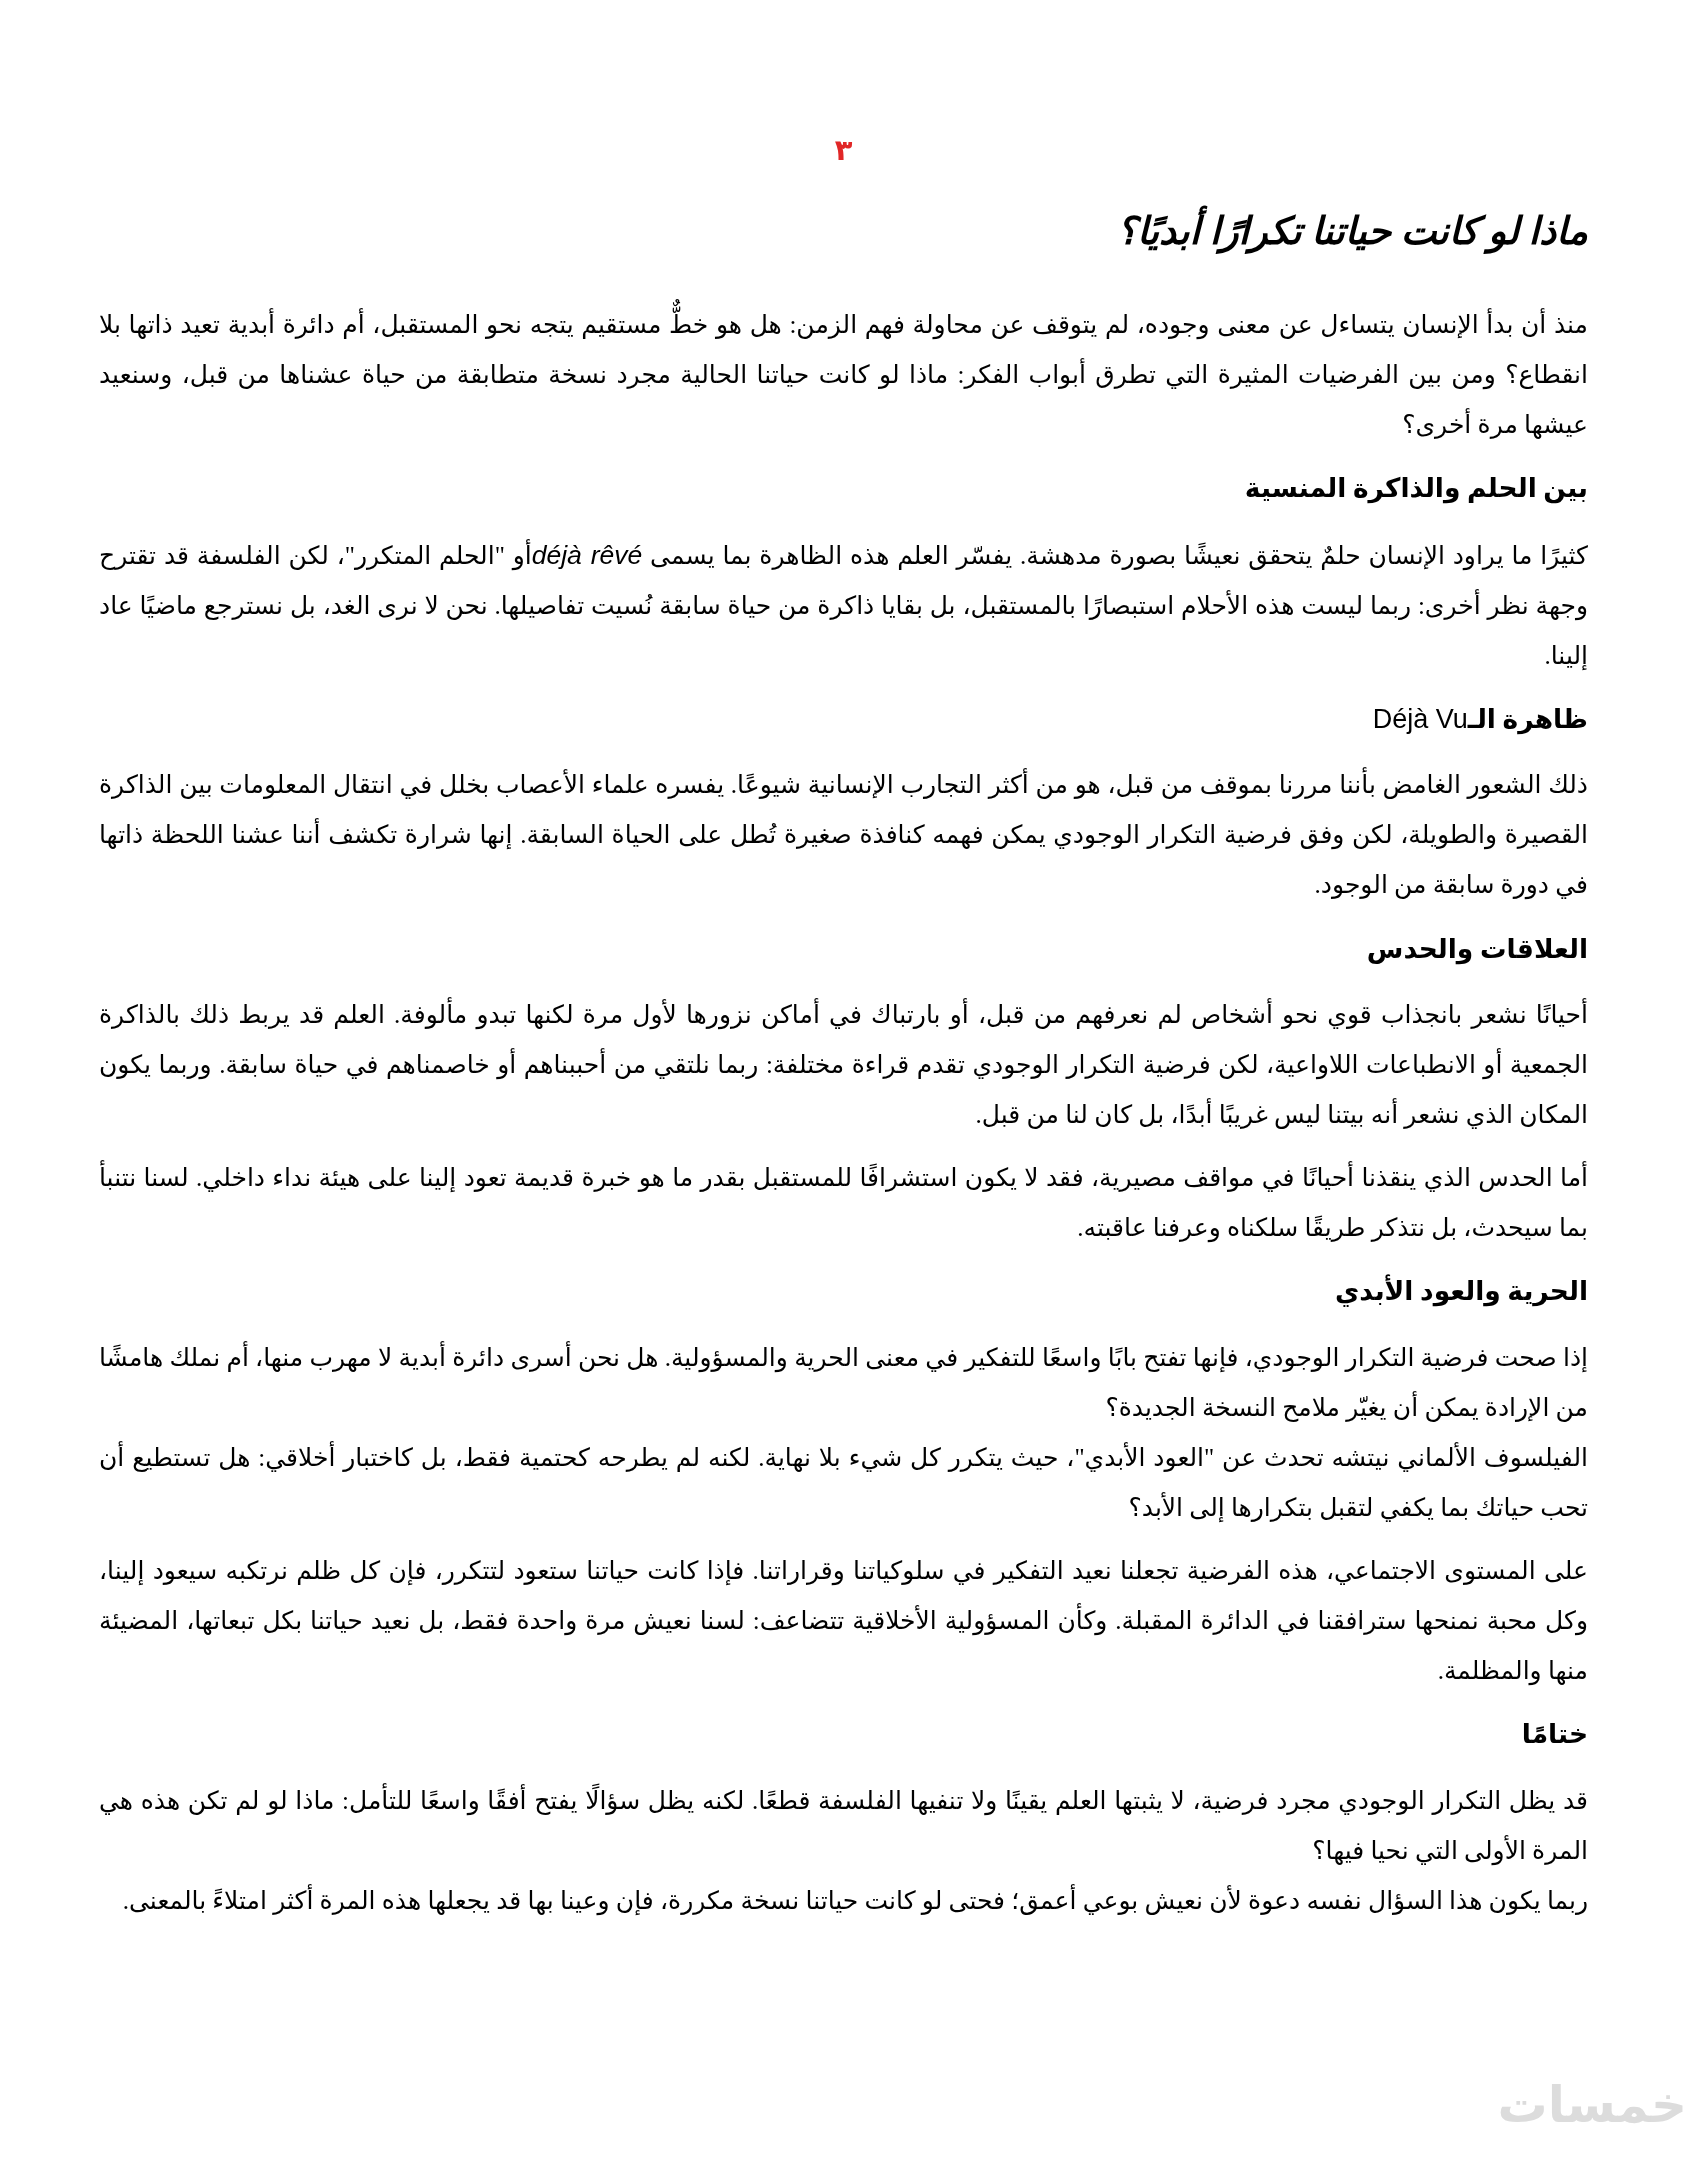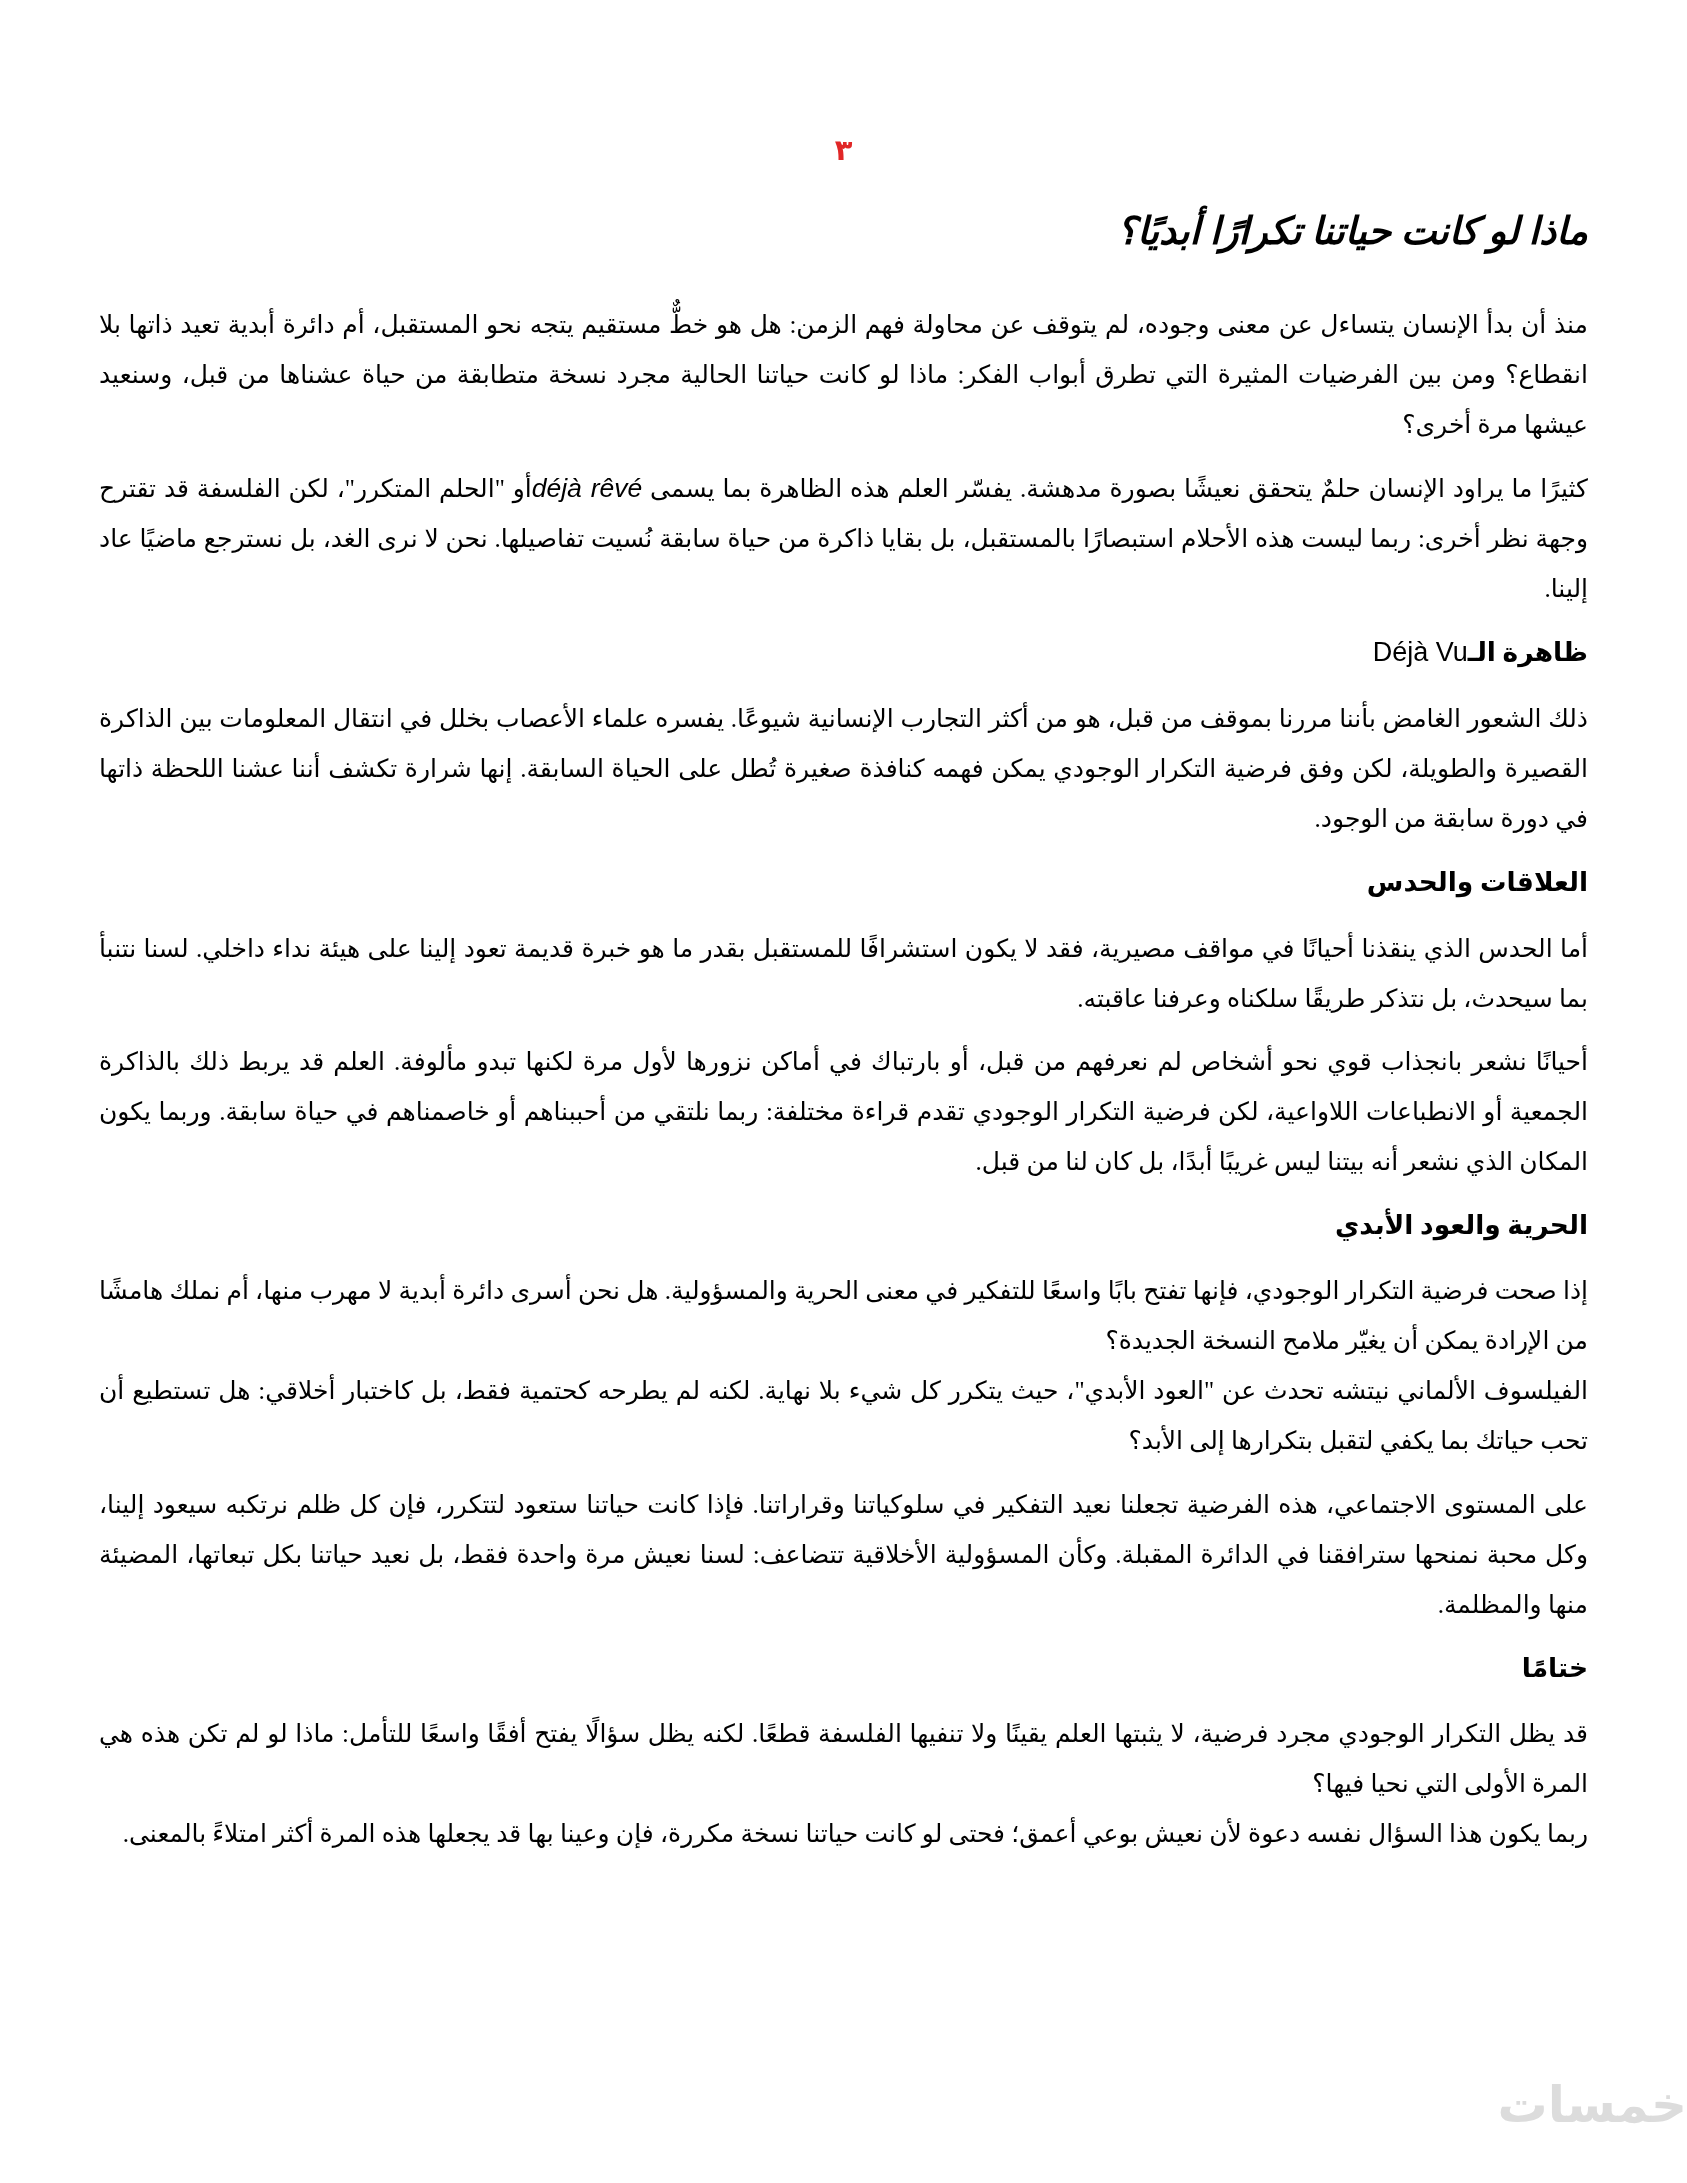--- a/index.html
+++ b/index.html
@@ -78,26 +78,27 @@
 </head>
 <body>
 
 <div class="page">
   <div class="page-number">٣</div>
 
   <div class="doc-title">ماذا لو كانت حياتنا تكرارًا أبديًا؟</div>
 
   <div class="doc-body">
       <p class="paragraph"><span>منذ أن بدأ الإنسان يتساءل عن معنى وجوده، لم يتوقف عن محاولة فهم الزمن: هل هو خطٌّ مستقيم يتجه نحو المستقبل، أم دائرة أبدية تعيد ذاتها بلا انقطاع؟ ومن بين الفرضيات المثيرة التي تطرق أبواب الفكر: ماذا لو كانت حياتنا الحالية مجرد نسخة متطابقة من حياة عشناها من قبل، وسنعيد عيشها مرة أخرى؟</span></p>
+      <h2 class="heading"><span>بين الحلم والذاكرة المنسية</span></h2>
       <p class="paragraph"><span>كثيرًا ما يراود الإنسان حلمٌ يتحقق نعيشًا بصورة مدهشة. يفسّر العلم هذه الظاهرة بما يسمى  </span><span class="latin-italic">déjà rêvé</span><span>أو "الحلم المتكرر"، لكن الفلسفة قد تقترح وجهة نظر أخرى: ربما ليست هذه الأحلام استبصارًا بالمستقبل، بل بقايا ذاكرة من حياة سابقة نُسيت تفاصيلها. نحن لا نرى الغد، بل نسترجع ماضيًا عاد إلينا.</span></p>
       <h2 class="heading"><span>ظاهرة الـ</span><span class="latin-bold">Déjà Vu</span></h2>
       <p class="paragraph"><span>ذلك الشعور الغامض بأننا مررنا بموقف من قبل، هو من أكثر التجارب الإنسانية شيوعًا. يفسره علماء الأعصاب بخلل في انتقال المعلومات بين الذاكرة القصيرة والطويلة، لكن وفق فرضية التكرار الوجودي يمكن فهمه كنافذة صغيرة تُطل على الحياة السابقة. إنها شرارة تكشف أننا عشنا اللحظة ذاتها في دورة سابقة من الوجود.</span></p>
       <h2 class="heading"><span>العلاقات والحدس</span></h2>
+      <p class="paragraph"><span>أحيانًا نشعر بانجذاب قوي نحو أشخاص لم نعرفهم من قبل، أو بارتباك في أماكن نزورها لأول مرة لكنها تبدو مألوفة. العلم قد يربط ذلك بالذاكرة الجمعية أو الانطباعات اللاواعية، لكن فرضية التكرار الوجودي تقدم قراءة مختلفة: ربما نلتقي من أحببناهم أو خاصمناهم في حياة سابقة. وربما يكون المكان الذي نشعر أنه بيتنا ليس غريبًا أبدًا، بل كان لنا من قبل.</span></p>
       <p class="paragraph"><span>أما الحدس الذي ينقذنا أحيانًا في مواقف مصيرية، فقد لا يكون استشرافًا للمستقبل بقدر ما هو خبرة قديمة تعود إلينا على هيئة نداء داخلي. لسنا نتنبأ بما سيحدث، بل نتذكر طريقًا سلكناه وعرفنا عاقبته.</span></p>
-      <p class="paragraph"><span>أحيانًا نشعر بانجذاب قوي نحو أشخاص لم نعرفهم من قبل، أو بارتباك في أماكن نزورها لأول مرة لكنها تبدو مألوفة. العلم قد يربط ذلك بالذاكرة الجمعية أو الانطباعات اللاواعية، لكن فرضية التكرار الوجودي تقدم قراءة مختلفة: ربما نلتقي من أحببناهم أو خاصمناهم في حياة سابقة. وربما يكون المكان الذي نشعر أنه بيتنا ليس غريبًا أبدًا، بل كان لنا من قبل.</span></p>
       <h2 class="heading"><span>الحرية والعود الأبدي</span></h2>
       <p class="paragraph"><span>إذا صحت فرضية التكرار الوجودي، فإنها تفتح بابًا واسعًا للتفكير في معنى الحرية والمسؤولية. هل نحن أسرى دائرة أبدية لا مهرب منها، أم نملك هامشًا من الإرادة يمكن أن يغيّر ملامح النسخة الجديدة؟</span><br><span>الفيلسوف الألماني نيتشه تحدث عن "العود الأبدي"، حيث يتكرر كل شيء بلا نهاية. لكنه لم يطرحه كحتمية فقط، بل كاختبار أخلاقي: هل تستطيع أن تحب حياتك بما يكفي لتقبل بتكرارها إلى الأبد؟</span></p>
       <p class="paragraph"><span>على المستوى الاجتماعي، هذه الفرضية تجعلنا نعيد التفكير في سلوكياتنا وقراراتنا. فإذا كانت حياتنا ستعود لتتكرر، فإن كل ظلم نرتكبه سيعود إلينا، وكل محبة نمنحها سترافقنا في الدائرة المقبلة. وكأن المسؤولية الأخلاقية تتضاعف: لسنا نعيش مرة واحدة فقط، بل نعيد حياتنا بكل تبعاتها، المضيئة منها والمظلمة.</span></p>
       <h2 class="heading"><span>ختامًا</span></h2>
       <p class="paragraph"><span>قد يظل التكرار الوجودي مجرد فرضية، لا يثبتها العلم يقينًا ولا تنفيها الفلسفة قطعًا. لكنه يظل سؤالًا يفتح أفقًا واسعًا للتأمل: ماذا لو لم تكن هذه هي المرة الأولى التي نحيا فيها؟</span><br><span>ربما يكون هذا السؤال نفسه دعوة لأن نعيش بوعي أعمق؛ فحتى لو كانت حياتنا نسخة مكررة، فإن وعينا بها قد يجعلها هذه المرة أكثر امتلاءً بالمعنى.</span></p>
     </div>
 
   <div class="watermark">خمسات</div>
 </div>
 

